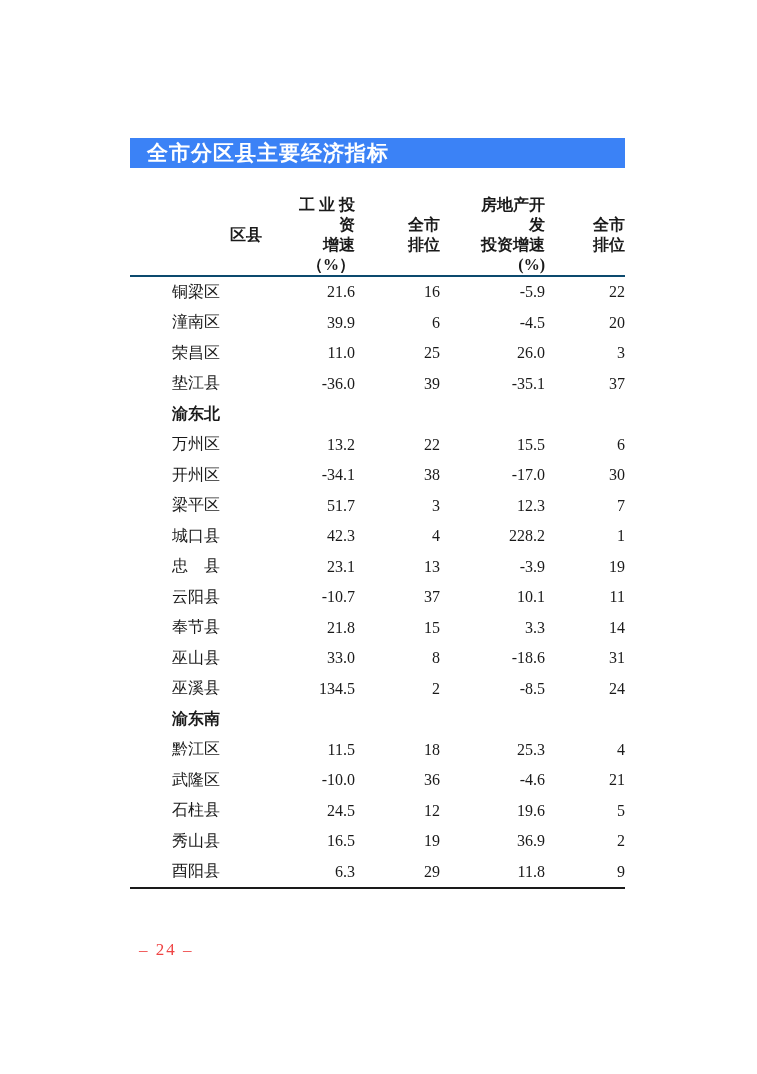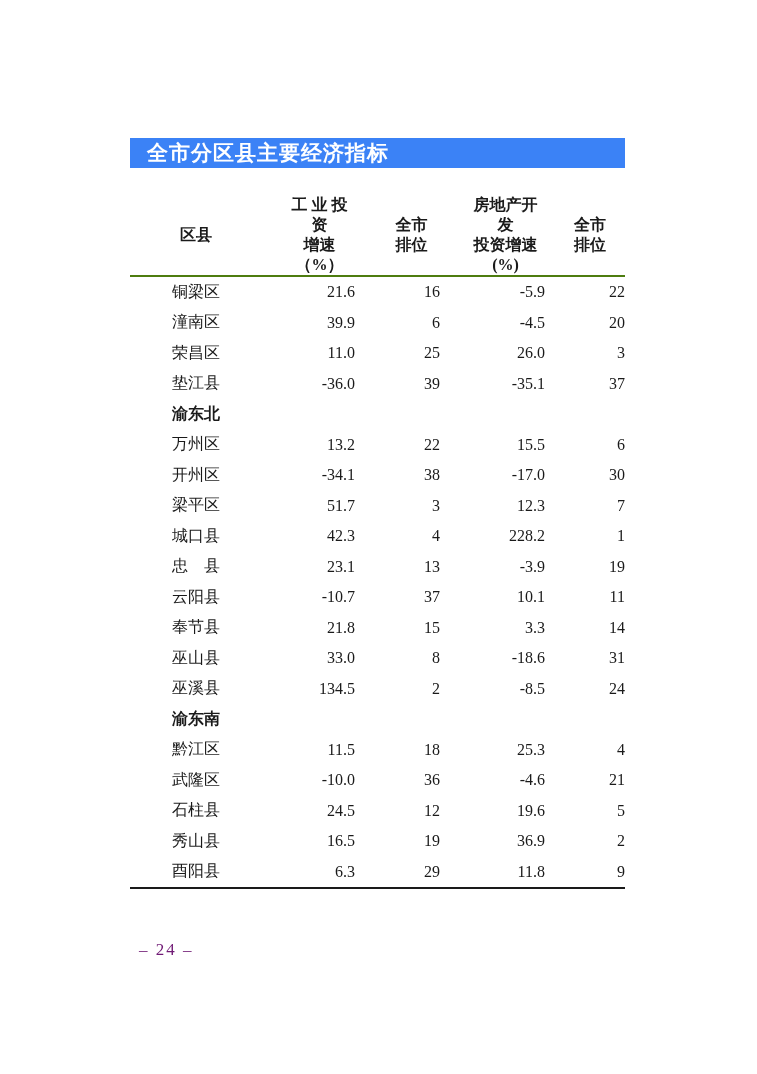--- a/index.html
+++ b/index.html
@@ -34,25 +34,25 @@
     left: 130px;
     top: 195px;
     width: 495px;
     border-collapse: collapse;
     table-layout: fixed;
     font-size: 16px;
   }
   table.report-table th {
     font-weight: bold;
     vertical-align: middle;
-    text-align: center;
+    text-align: right;
     height: 58px;
     line-height: 20px;
     padding: 0;
-    border-bottom: 2px solid #4d7c0f;
+    border-bottom: 2px solid #0c4a6e;
     font-family: "Liberation Serif", "DejaVu Serif", serif;
   }
   table.report-table th.h1 { padding-left: 22px; }
   table.report-table th.h2 { padding-left: 28px; }
   table.report-table th.h3 { padding-left: 26px; }
   table.report-table th.h4 { padding-left: 10px; }
   table.report-table td {
     height: 30.5px;
     padding: 0;
     vertical-align: middle;
@@ -65,21 +65,21 @@
   td.c5 { padding-right: 8px; }
   tr.section td { font-weight: bold; }
   table.report-table { border-bottom: 2px solid #1a1a1a; }
   .footer-page-number {
     position: absolute;
     left: 139px;
     top: 940px;
     font-size: 17px;
     letter-spacing: 2px;
     font-family: "Liberation Serif", "DejaVu Serif", serif;
-    color: #701a75;
+    color: #ef4444;
   }
 </style>
 </head>
 <body>
 
 <div class="page">
 
   <div class="title-bar">
     <span>全市分区县主要经济指标</span>
   </div>

